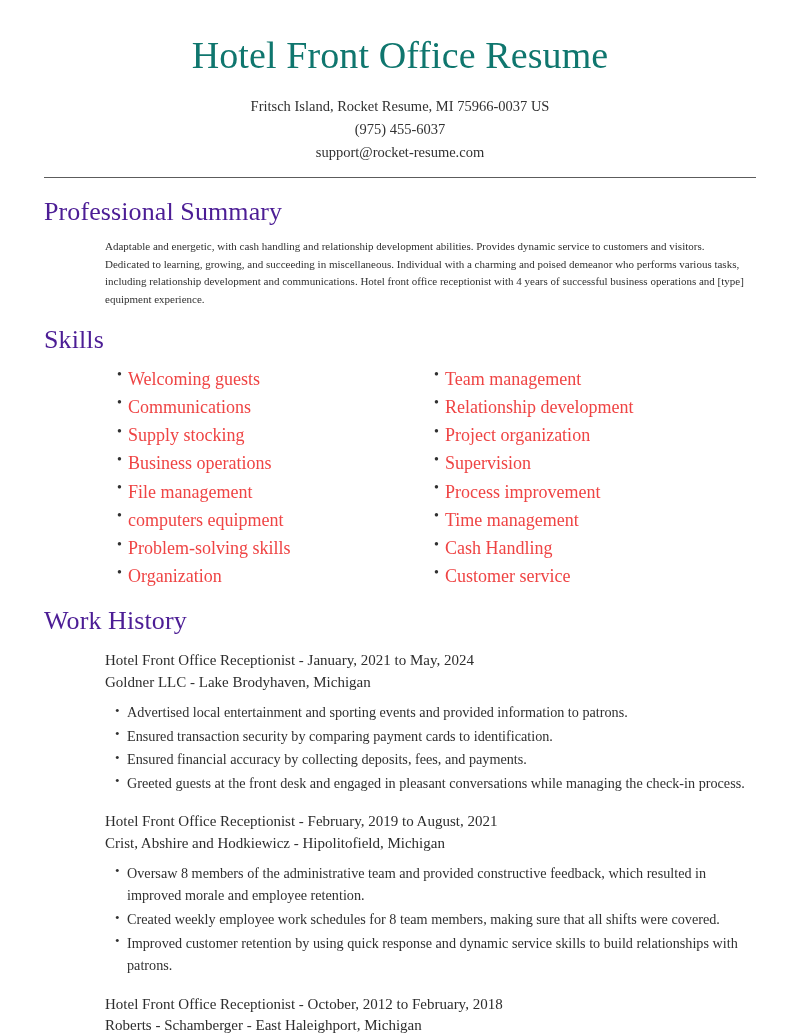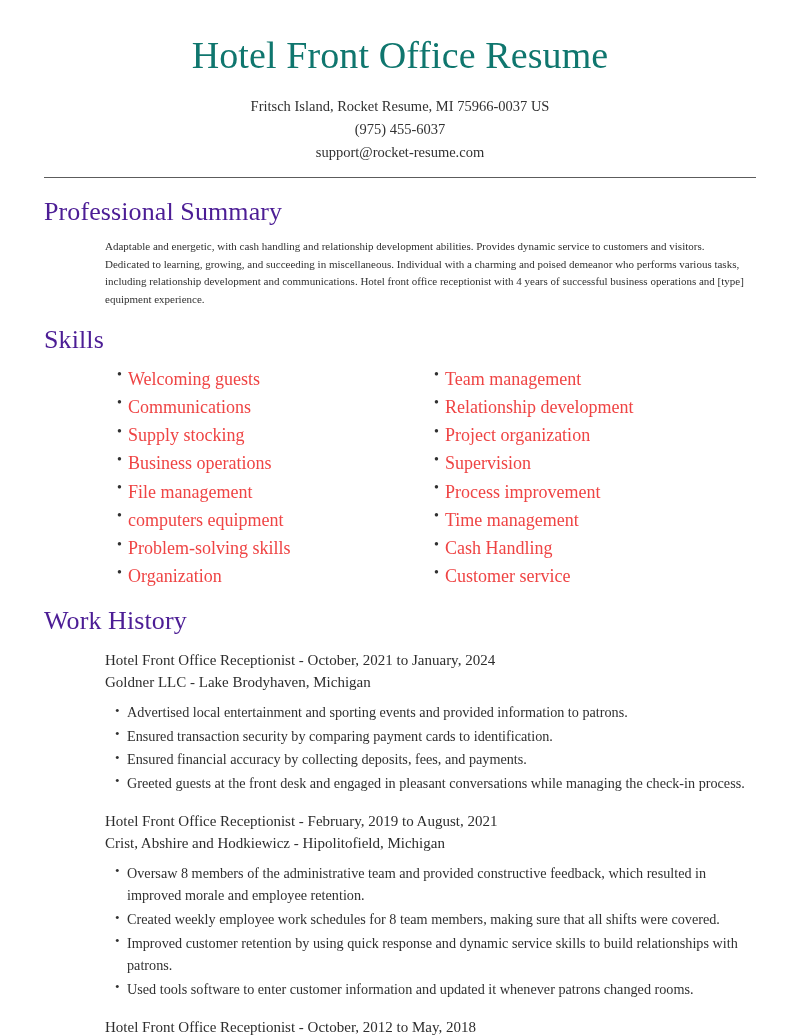--- a/index.html
+++ b/index.html
@@ -186,39 +186,38 @@
             <li>Customer service</li>
           </ul>
       </div>
     </div>
   </div>
 
   <div class="section section-work">
     <h2 class="section-heading">Work History</h2>
     <div id="work-history-list">
         <div class="job">
-          <div class="job-title">Hotel Front Office Receptionist - October, 2021 to January, 2024</div>
+          <div class="job-title">Hotel Front Office Receptionist - January, 2021 to May, 2024</div>
           <div class="job-company">Goldner LLC - Lake Brodyhaven, Michigan</div>
           <ul class="job-bullets">
             <li>Advertised local entertainment and sporting events and provided information to patrons.</li>
             <li>Ensured transaction security by comparing payment cards to identification.</li>
             <li>Ensured financial accuracy by collecting deposits, fees, and payments.</li>
             <li>Greeted guests at the front desk and engaged in pleasant conversations while managing the check-in process.</li>
           </ul>
         </div>
         <div class="job">
           <div class="job-title">Hotel Front Office Receptionist - February, 2019 to August, 2021</div>
           <div class="job-company">Crist, Abshire and Hodkiewicz - Hipolitofield, Michigan</div>
           <ul class="job-bullets">
             <li>Oversaw 8 members of the administrative team and provided constructive feedback, which resulted in improved morale and employee retention.</li>
             <li>Created weekly employee work schedules for 8 team members, making sure that all shifts were covered.</li>
             <li>Improved customer retention by using quick response and dynamic service skills to build relationships with patrons.</li>
-            <li>Used tools software to enter customer information and updated it whenever patrons changed rooms.</li>
           </ul>
         </div>
         <div class="job">
-          <div class="job-title">Hotel Front Office Receptionist - October, 2012 to May, 2018</div>
+          <div class="job-title">Hotel Front Office Receptionist - October, 2012 to February, 2018</div>
           <div class="job-company">Roberts - Schamberger - East Haleighport, Michigan</div>
         </div>
       </div>
   </div>
 
 </div>
 
 </body></html>

